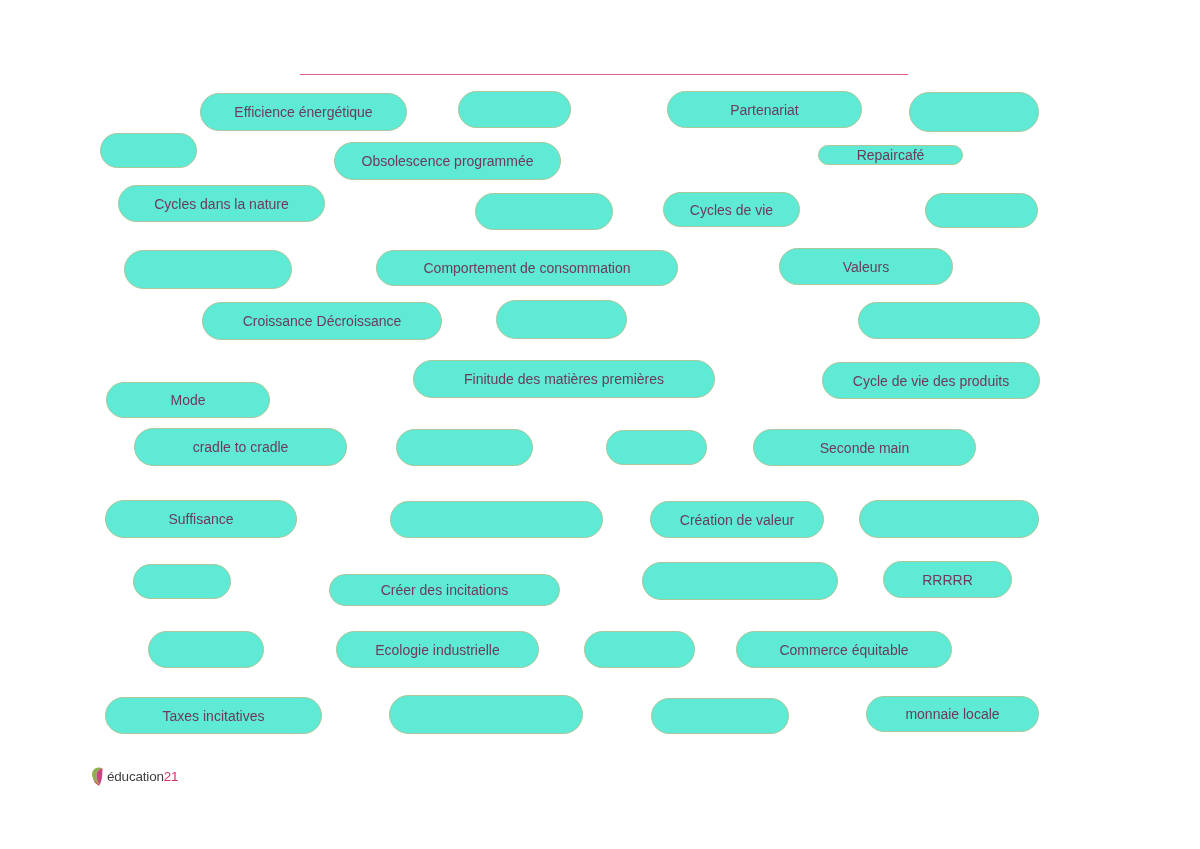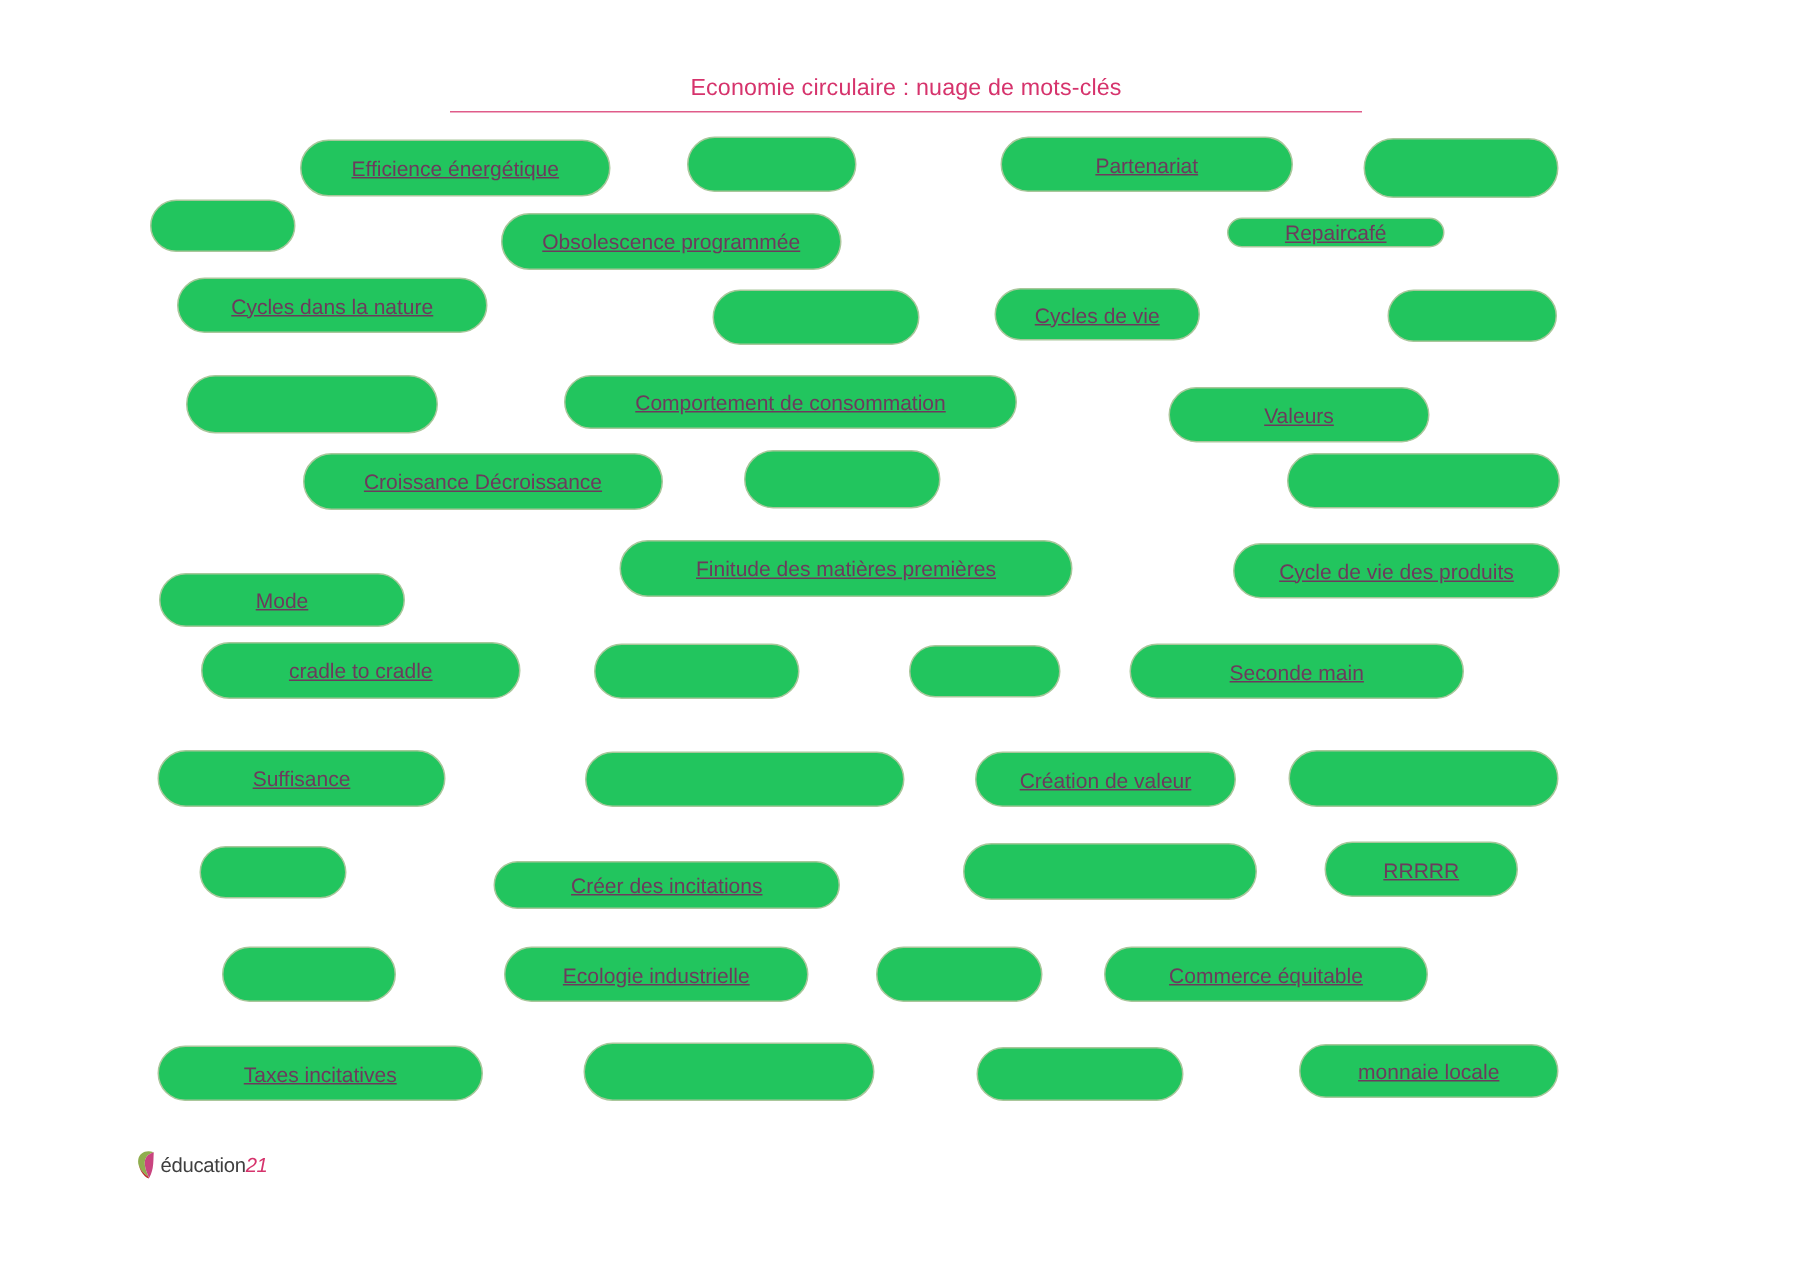--- a/index.html
+++ b/index.html
@@ -35,31 +35,30 @@
     top: 74px;
     width: 608px;
     height: 1px;
     background: #e05c8a;
   }
   .word-box {
     position: absolute;
     box-sizing: border-box;
     border: 1px solid #a9c79b;
     border-radius: 999px;
-    background: #22c55e;
+    background: #5eead4;
     display: flex;
     align-items: center;
     justify-content: center;
     color: #6d3a5d;
     font-size: 14px;
     font-family: "Liberation Sans", sans-serif;
     line-height: 1;
     white-space: nowrap;
     padding: 0 14px;
-    text-decoration: underline;
   }
   .word-box.empty { color: transparent; }
 
   #logo {
     position: absolute;
     left: 90px;
     top: 764px;
     height: 24px;
     display: flex;
     align-items: center;
@@ -70,45 +69,44 @@
     height: 22px;
     margin-right: 1px;
   }
   #logo-mark svg { display: block; }
   #logo-text {
     font-family: "Liberation Sans", sans-serif;
     font-size: 13.5px;
     color: #3f3f3f;
     letter-spacing: -0.2px;
   }
-  #logo-text .num { color: #d6336c; font-style: italic; }
+  #logo-text .num { color: #d6336c; }
 </style>
 </head>
 <body>
 
 <div id="page">
 
-  <div id="title">Economie circulaire : nuage de mots-clés</div>
   <div id="title-rule"></div>
 
   <div id="boxes-layer">
       <div class="word-box" style="left: 200px; top: 93px; width: 207px; height: 38px;">Efficience énergétique</div>
       <div class="word-box empty" style="left: 458px; top: 91px; width: 113px; height: 37px;"></div>
       <div class="word-box" style="left: 667px; top: 91px; width: 195px; height: 37px;">Partenariat</div>
       <div class="word-box empty" style="left: 909px; top: 92px; width: 130px; height: 40px;"></div>
       <div class="word-box empty" style="left: 100px; top: 133px; width: 97px; height: 35px;"></div>
       <div class="word-box" style="left: 334px; top: 142px; width: 227px; height: 38px;">Obsolescence programmée</div>
       <div class="word-box" style="left: 818px; top: 145px; width: 145px; height: 20px;">Repaircafé</div>
       <div class="word-box" style="left: 118px; top: 185px; width: 207px; height: 37px;">Cycles dans la nature</div>
       <div class="word-box empty" style="left: 475px; top: 193px; width: 138px; height: 37px;"></div>
       <div class="word-box" style="left: 663px; top: 192px; width: 137px; height: 35px;">Cycles de vie</div>
       <div class="word-box empty" style="left: 925px; top: 193px; width: 113px; height: 35px;"></div>
       <div class="word-box empty" style="left: 124px; top: 250px; width: 168px; height: 39px;"></div>
       <div class="word-box" style="left: 376px; top: 250px; width: 302px; height: 36px;">Comportement de consommation</div>
-      <div class="word-box" style="left: 779px; top: 258px; width: 174px; height: 37px;">Valeurs</div>
+      <div class="word-box" style="left: 779px; top: 248px; width: 174px; height: 37px;">Valeurs</div>
       <div class="word-box" style="left: 202px; top: 302px; width: 240px; height: 38px;">Croissance Décroissance</div>
       <div class="word-box empty" style="left: 496px; top: 300px; width: 131px; height: 39px;"></div>
       <div class="word-box empty" style="left: 858px; top: 302px; width: 182px; height: 37px;"></div>
       <div class="word-box" style="left: 106px; top: 362px; width: 164px; height: 36px; margin-top: 20px;">Mode</div>
       <div class="word-box" style="left: 413px; top: 360px; width: 302px; height: 38px;">Finitude des matières premières</div>
       <div class="word-box" style="left: 822px; top: 362px; width: 218px; height: 37px;">Cycle de vie des produits</div>
       <div class="word-box" style="left: 134px; top: 428px; width: 213px; height: 38px;">cradle to cradle</div>
       <div class="word-box empty" style="left: 396px; top: 429px; width: 137px; height: 37px;"></div>
       <div class="word-box empty" style="left: 606px; top: 430px; width: 101px; height: 35px;"></div>
       <div class="word-box" style="left: 753px; top: 429px; width: 223px; height: 37px;">Seconde main</div>

